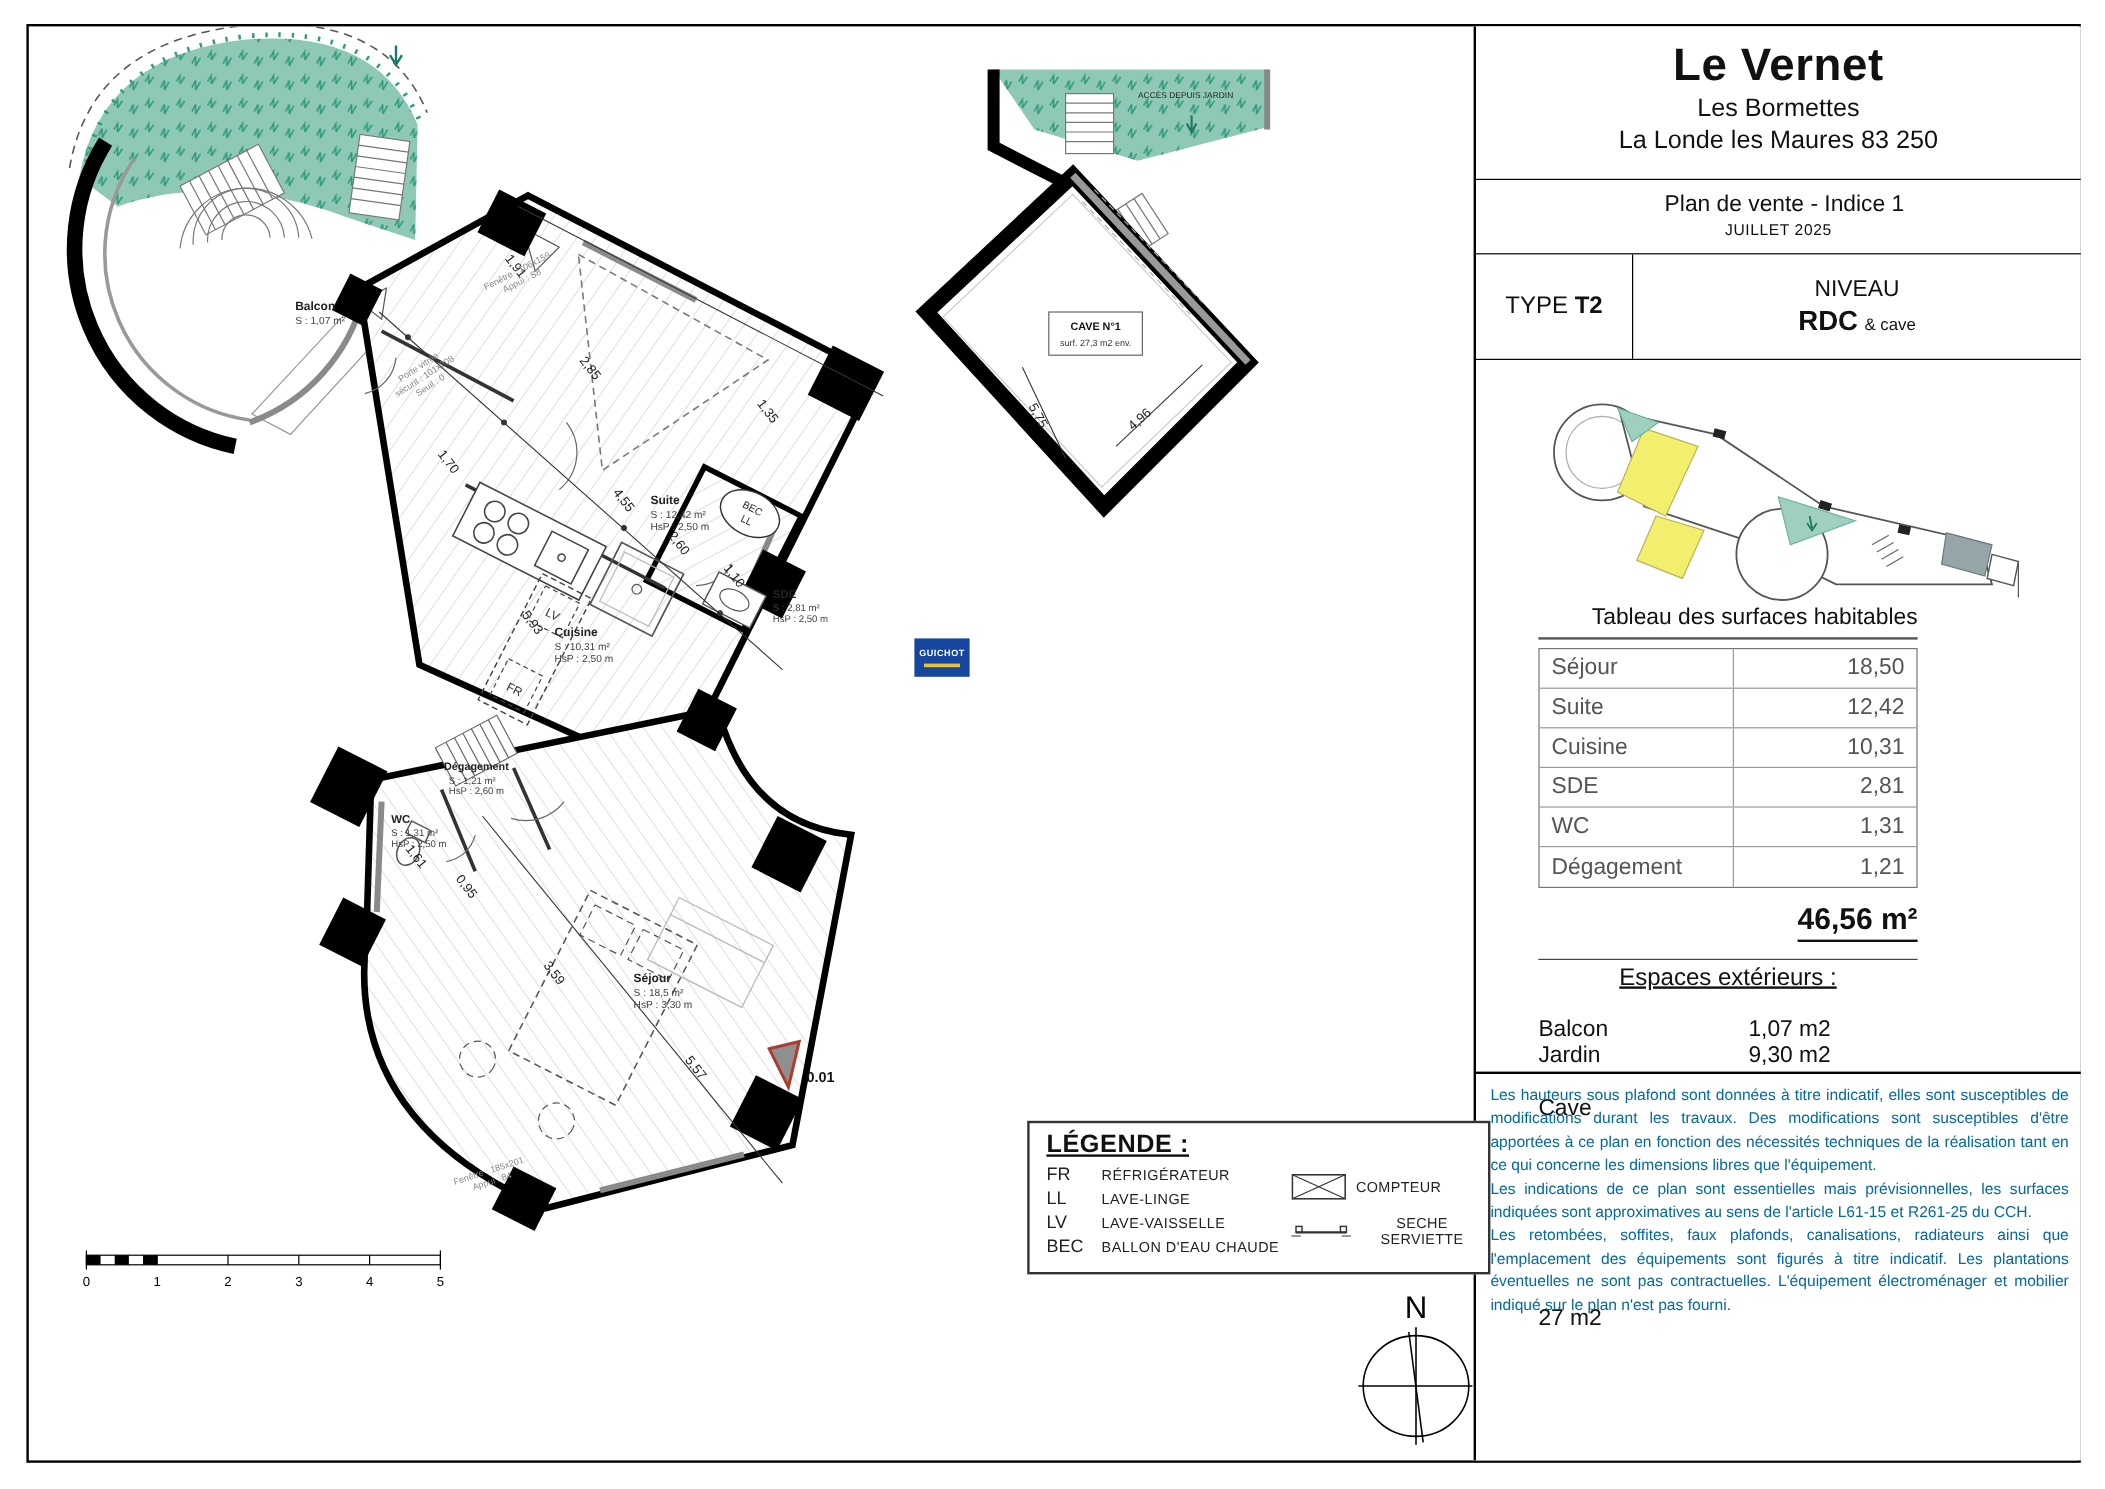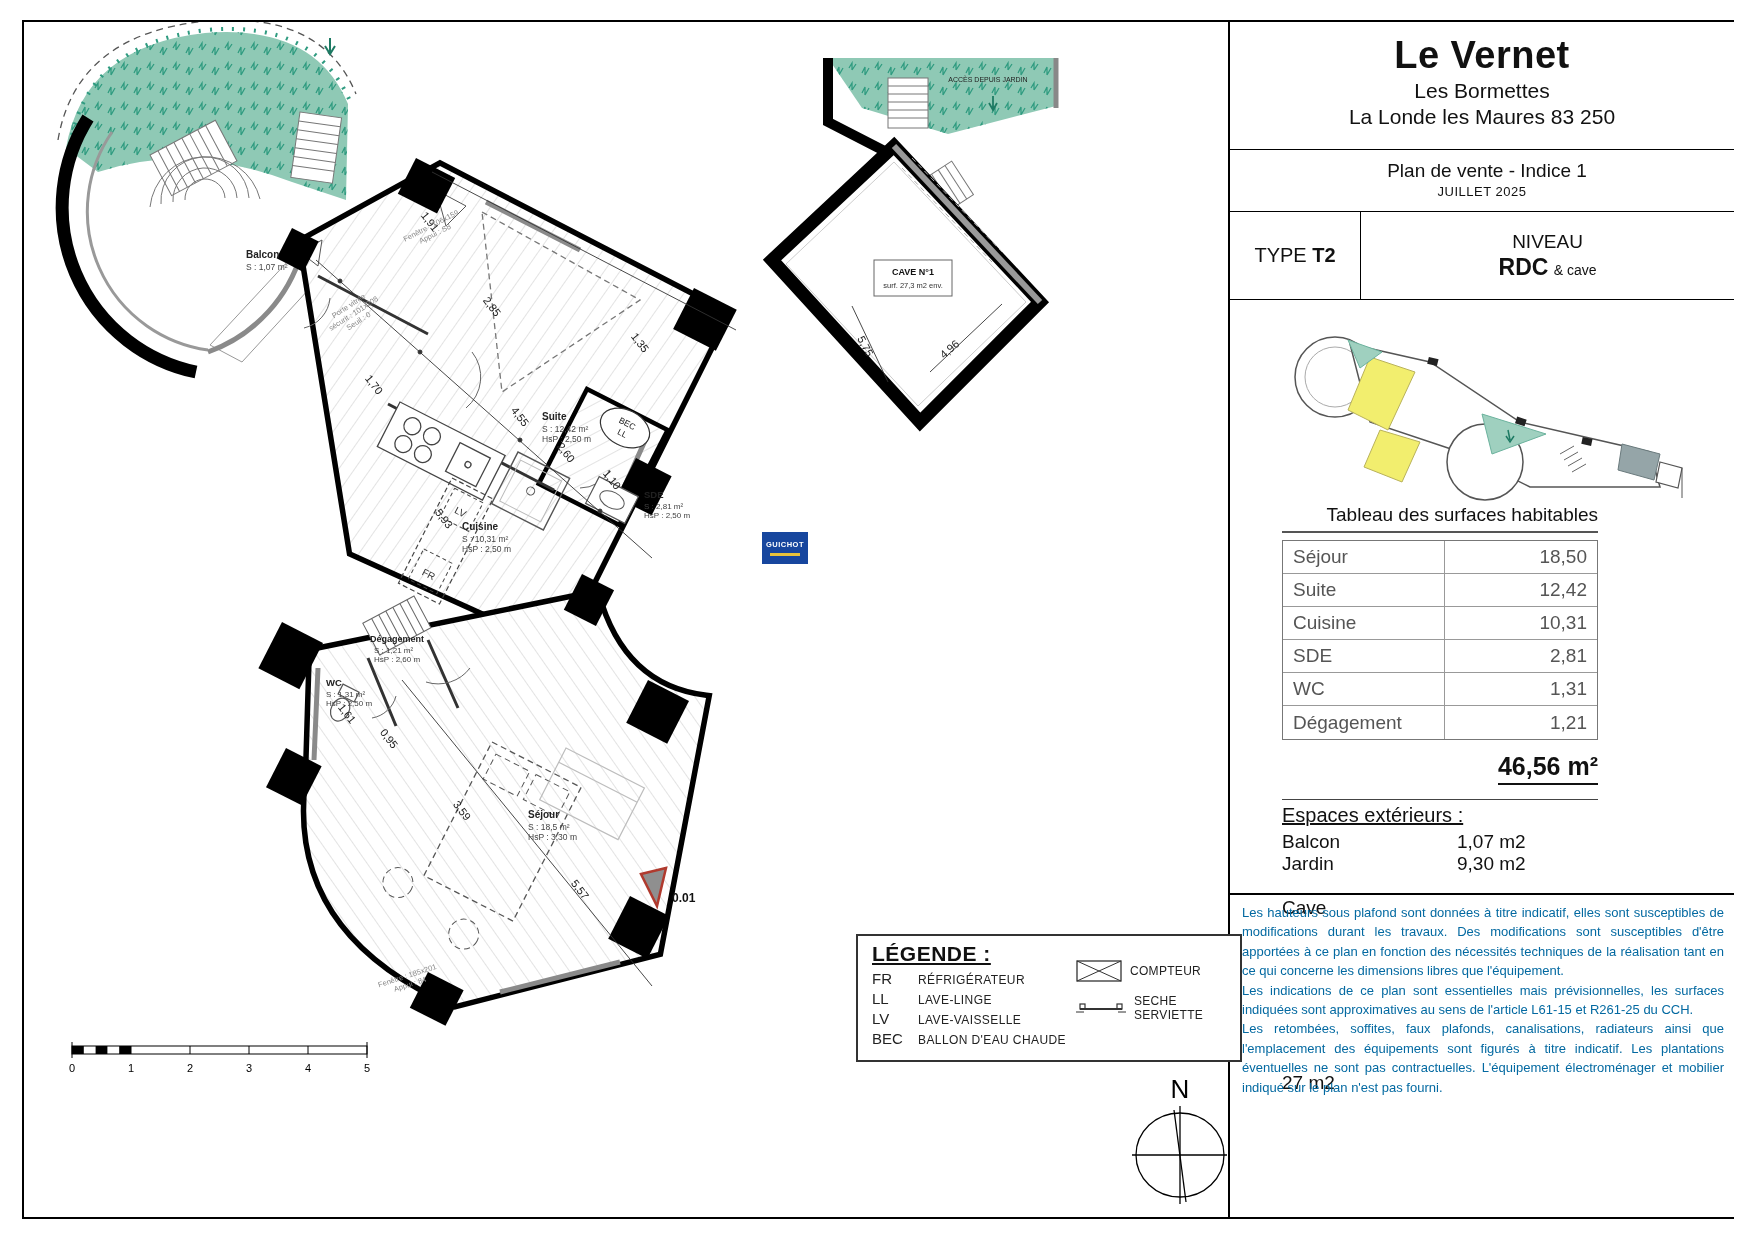--- a/index.html
+++ b/index.html
@@ -12,21 +12,21 @@
   .plan-svg { position:absolute; left:0; top:0; }
   svg text { font-family:"Liberation Sans",sans-serif; }
 
   
   .legend-box { position:absolute; left:832px; top:912px; width:386px; height:128px;
                 border:2px solid #333; background:#fff; padding:6px 12px 4px 14px; z-index:5; }
   .legend-title { font-size:21px; font-weight:bold; letter-spacing:.5px; text-decoration:underline; margin-bottom:4px; }
   .legend-row { display:flex; align-items:baseline; height:20px; }
   .legend-code { width:46px; font-size:15px; color:#222; }
   .legend-label { font-size:12px; letter-spacing:.4px; color:#222; }
-  .legend-symbols { position:absolute; left:218px; top:24px; width:160px; }
+  .legend-symbols { position:absolute; left:218px; top:42px; width:160px;text-align:center; }
   .legend-symrow { display:flex; align-items:center; margin-bottom:12px; }
   .legend-symrow svg { margin-right:8px; flex:0 0 auto; }
   .legend-symlabel { font-size:12px; letter-spacing:.3px; color:#222; }
 
   
   .panel { position:absolute; left:1228px; top:22px; width:506px; height:1195px; background:#fff; border-left:2px solid #000; }
   .tb-sec { position:absolute; left:0; width:100%; text-align:center; }
   .tb-head { top:0; height:128px; border-bottom:1.5px solid #000; padding-top:12px; }
   .tb-project { font-size:38px; font-weight:bold; letter-spacing:.5px; }
   .tb-sub { font-size:21px; margin-top:2px; }
@@ -49,21 +49,21 @@
   .ts-title { font-size:19px; text-align:right; padding-bottom:5px; }
   .ts-rule { border-top:2px solid #555; margin-bottom:7px; }
   .ts-table { border:1px solid #777; }
   .ts-row { display:flex; height:33px; border-bottom:1px solid #999; align-items:center; }
   .ts-row:last-child { border-bottom:none; }
   .ts-label { flex:0 0 162px; padding-left:10px; font-size:19px; color:#555; border-right:1px solid #999; height:100%; display:flex; align-items:center; }
   .ts-value { flex:1; text-align:right; padding-right:10px; font-size:19px; color:#555; }
   .ts-total { text-align:right; margin-top:12px; }
   .ts-total span { display:inline-block; font-size:25px; font-weight:bold; border-bottom:2.5px solid #111; padding-bottom:2px; }
   .ts-ext { margin-top:14px; border-top:1.5px solid #444; padding-top:4px; }
-  .ts-ext-title { font-size:20px; text-decoration:underline; margin-bottom:4px; }
+  .ts-ext-title { font-size:20px; text-decoration:underline; margin-bottom:20px;text-align:center; }
   .ts-ext-row { display:flex; font-size:19px; height:22px; }
   .ts-ext-label { flex:0 0 175px; }
   .ts-ext-cave { margin-top:22px;flex-direction:column; }
 
   .tb-legal { position:absolute; top:871px; left:0; width:100%; height:324px; border-top:2px solid #000; padding:8px 10px 6px 12px; }
   .tb-legal p { font-size:13px; line-height:19.4px; text-align:justify; color:#0369a1; }
 </style>
 </head>
 <body>
 

